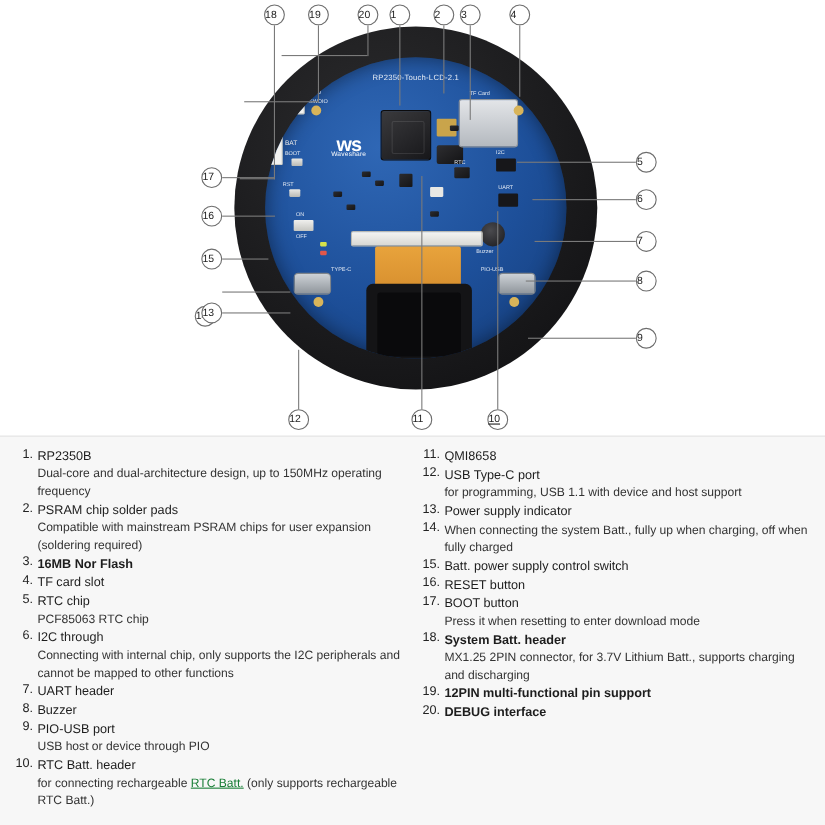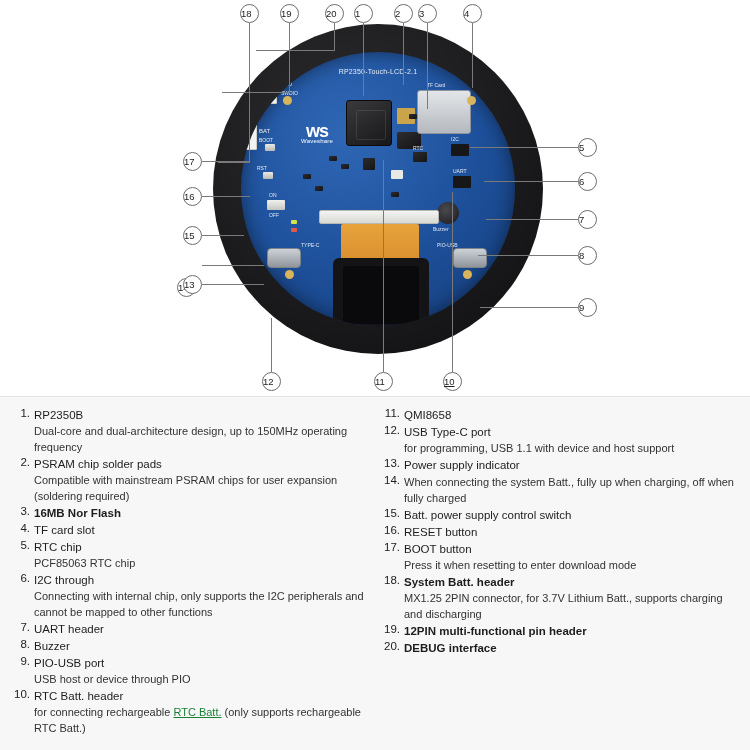--- a/index.html
+++ b/index.html
@@ -489,21 +489,21 @@
             <div class="it-title bold">System Batt. header</div>
             <div class="it-desc">MX1.25 2PIN connector, for 3.7V Lithium Batt., supports charging and discharging</div>
           </div>
             </div>
           </li>
 
         <li>
             <div class="it-row">
           <div class="it-num">19.</div>
           <div class="it-body">
-            <div class="it-title bold">12PIN multi-functional pin header</div>
+            <div class="it-title bold">12PIN multi-functional pin support</div>
           </div>
             </div>
           </li>
 
         <li>
             <div class="it-row">
           <div class="it-num">20.</div>
           <div class="it-body">
             <div class="it-title bold">DEBUG interface</div>
           </div>

